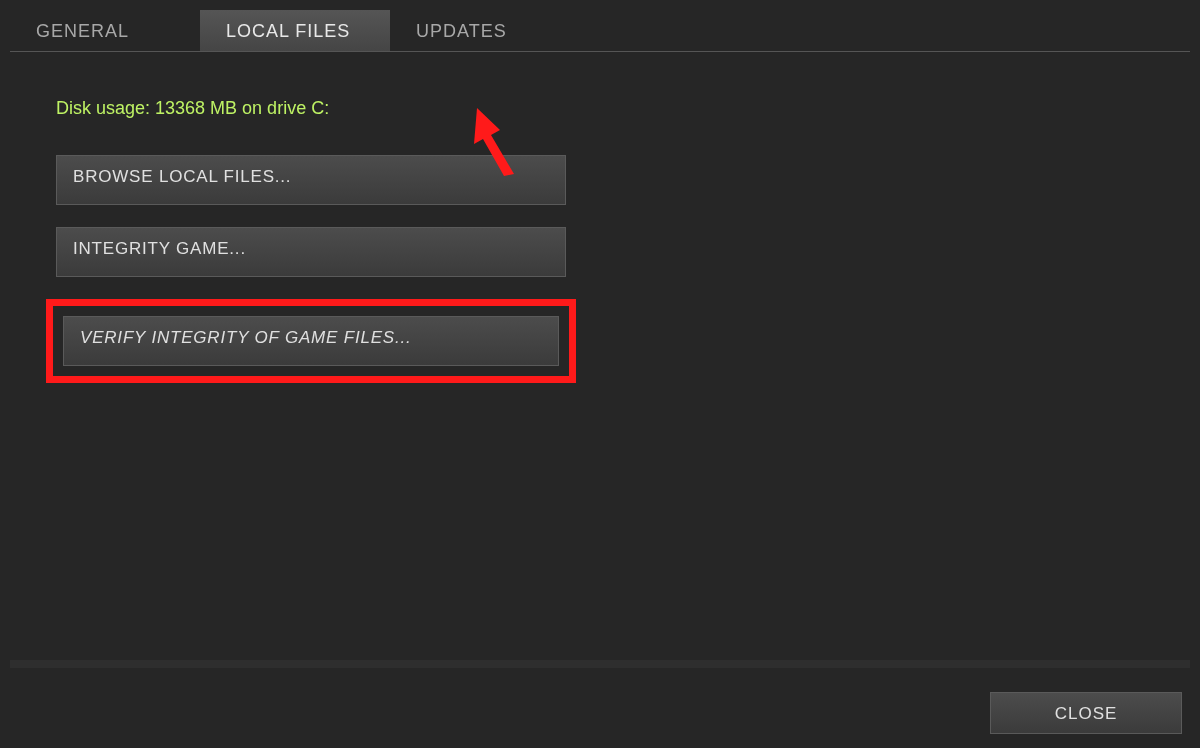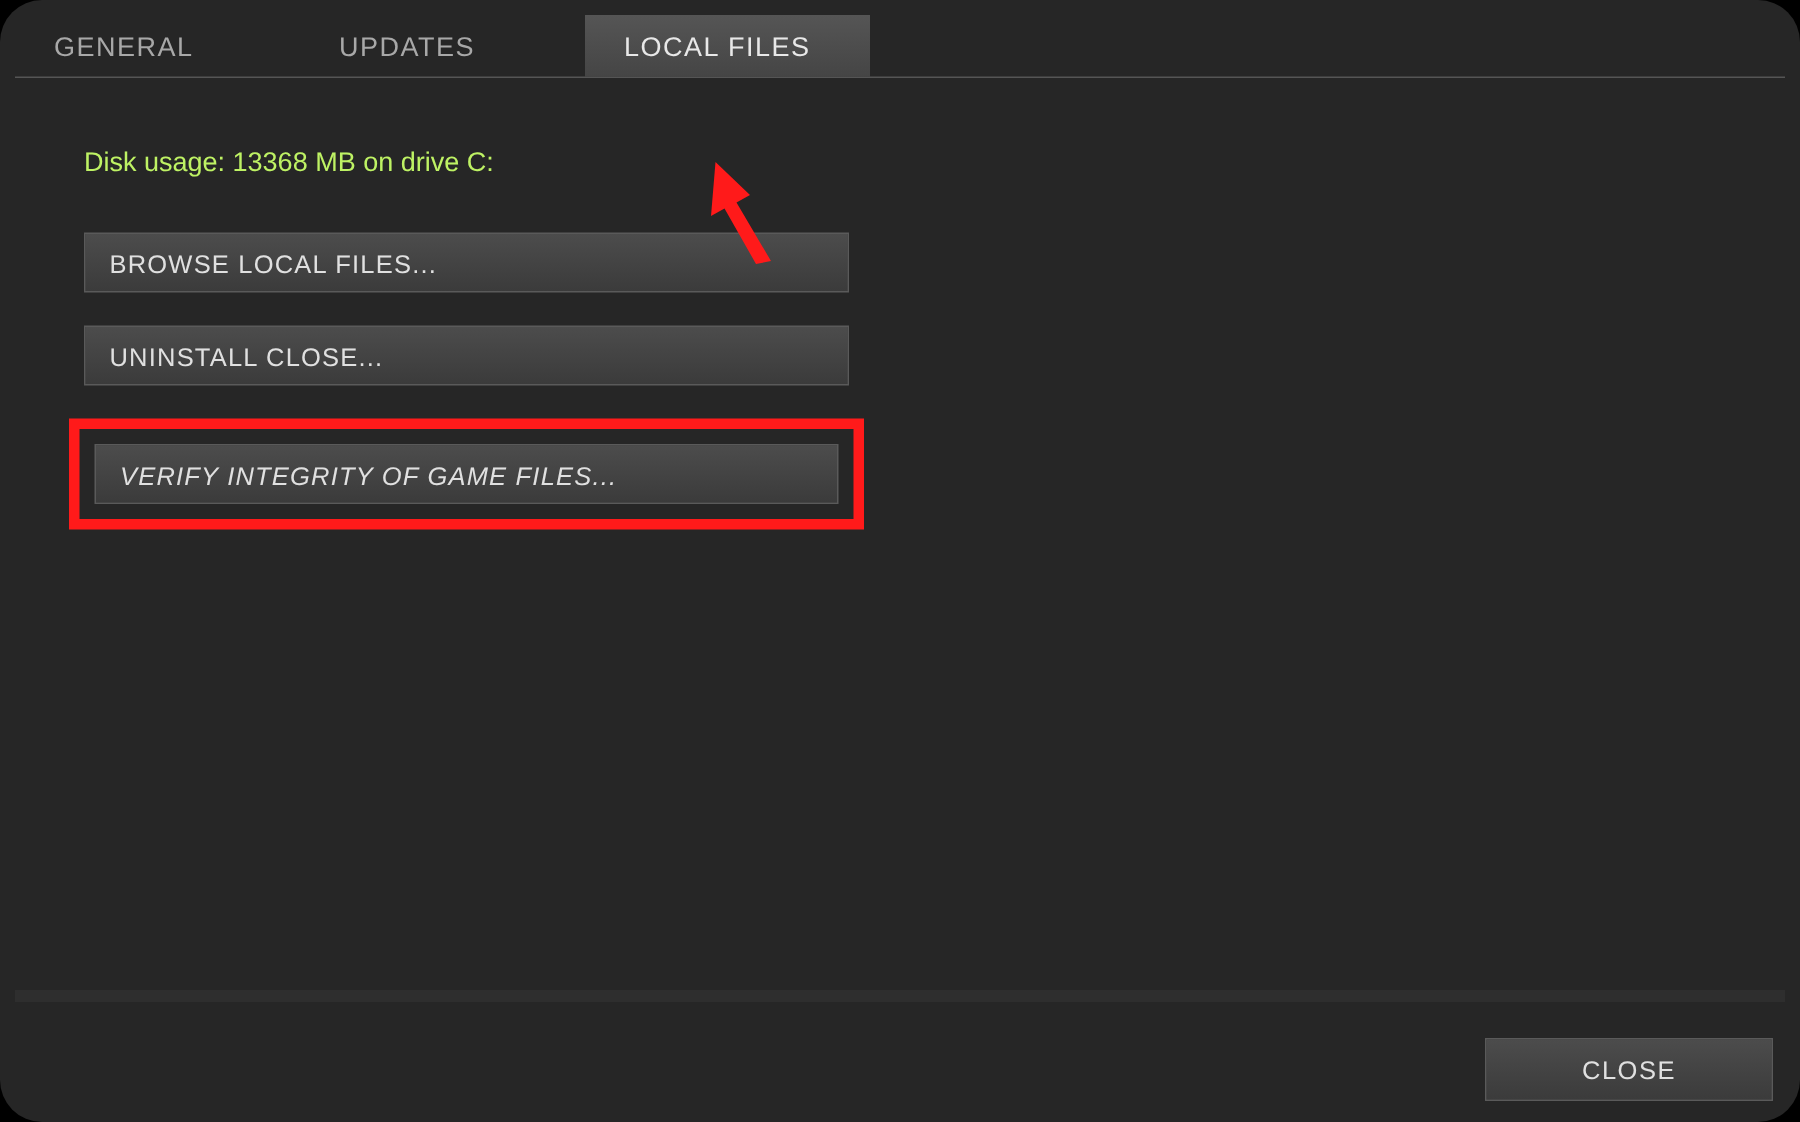--- a/index.html
+++ b/index.html
@@ -14,21 +14,20 @@
 
   .window {
     position: absolute;
     left: 0px;
     top: 0px;
     width: 1200px;
     height: 748px;
     background: #262626;
     box-sizing: border-box;
     padding: 0 10px 10px 10px;
-    border-radius: 28px;
   }
 
   
   .tabs {
     display: flex;
     align-items: flex-start;
     margin-top: 10px;
   }
   .tab {
     height: 42px;
@@ -70,21 +69,21 @@
   }
 
   .btn-col {
     display: flex;
     flex-direction: column;
     gap: 22px;
     width: 510px;
   }
 
   .steam-btn {
-    height: 40px;
+    height: 50px;
     line-height: 42px;
     padding: 0 16px;
     background: linear-gradient(to bottom, #4c4c4c 0%, #3b3b3b 100%);
     border: 1px solid #5a5a5a;
     color: #e0e0e0;
     font-size: 17px;
     letter-spacing: 0.8px;
     box-sizing: border-box;
     cursor: pointer;
     text-align: left;
@@ -141,36 +140,36 @@
     box-sizing: border-box;
   }
 </style>
 </head>
 <body>
 
 <div class="window">
 
   <div class="tabs">
     <div class="tab">GENERAL</div>
+    <div class="tab active">LOCAL FILES</div>
     <div class="tab">UPDATES</div>
-    <div class="tab active">LOCAL FILES</div>
     <div class="tabs-fill"></div>
   </div>
 
   <div class="panel">
 
     <svg class="arrow-svg" viewBox="0 0 70 72">
       <path d="M17 2 L40 24 L31 29 L54 68 L44 70 L23 33 L14 38 Z" fill="#ff1a1a"></path>
     </svg>
 
     <div class="disk-usage">Disk usage: 13368 MB on drive C:</div>
 
     <div class="btn-col">
       <div class="steam-btn">BROWSE LOCAL FILES...</div>
-      <div class="steam-btn">UNINSTALL CLOSE...</div>
+      <div class="steam-btn">INTEGRITY GAME...</div>
       <div class="highlight-wrap">
         <div class="steam-btn">VERIFY INTEGRITY OF GAME FILES...</div>
       </div>
     </div>
   </div>
 
   <div class="bottom-strip"></div>
 
   <div class="close-btn">CLOSE</div>
 </div>

